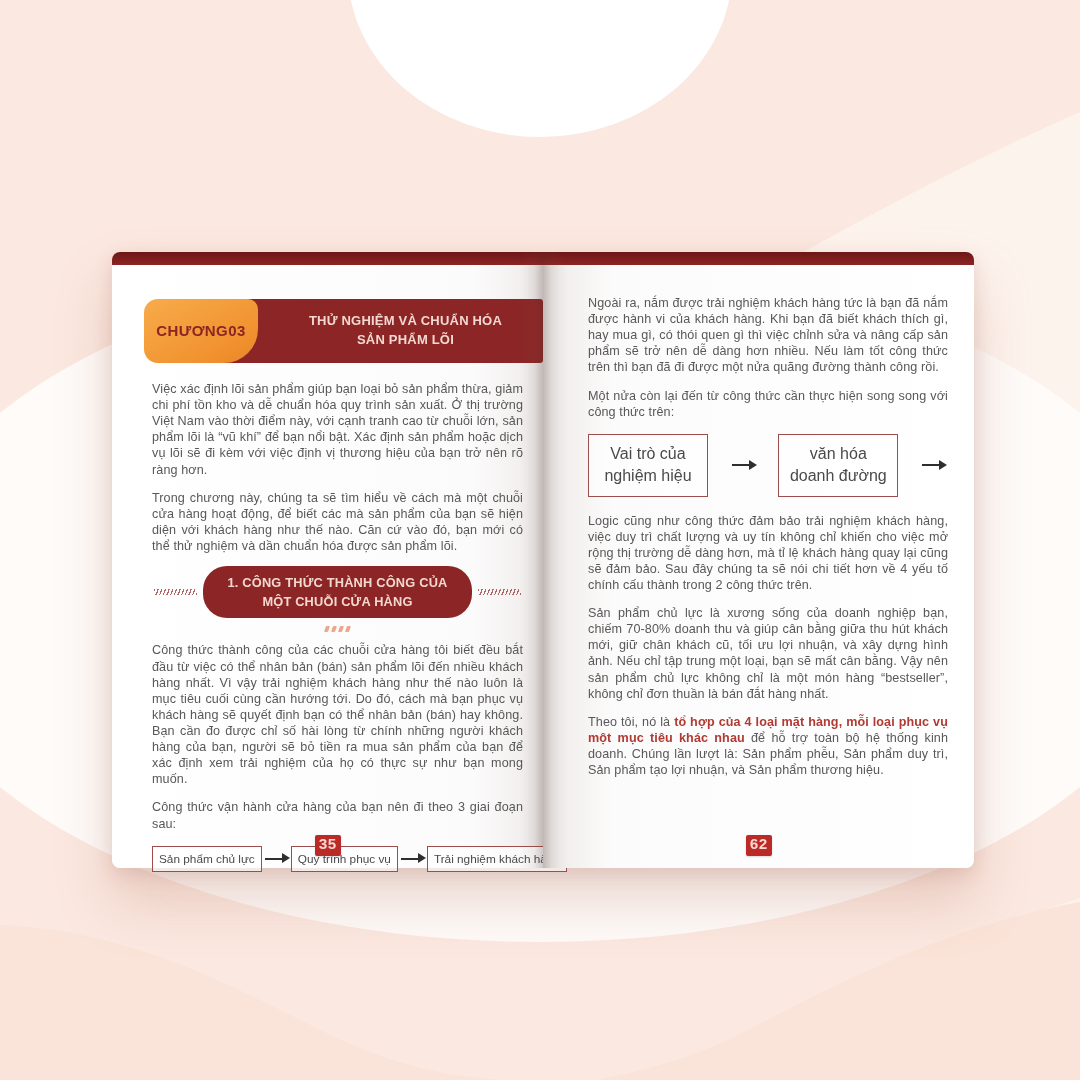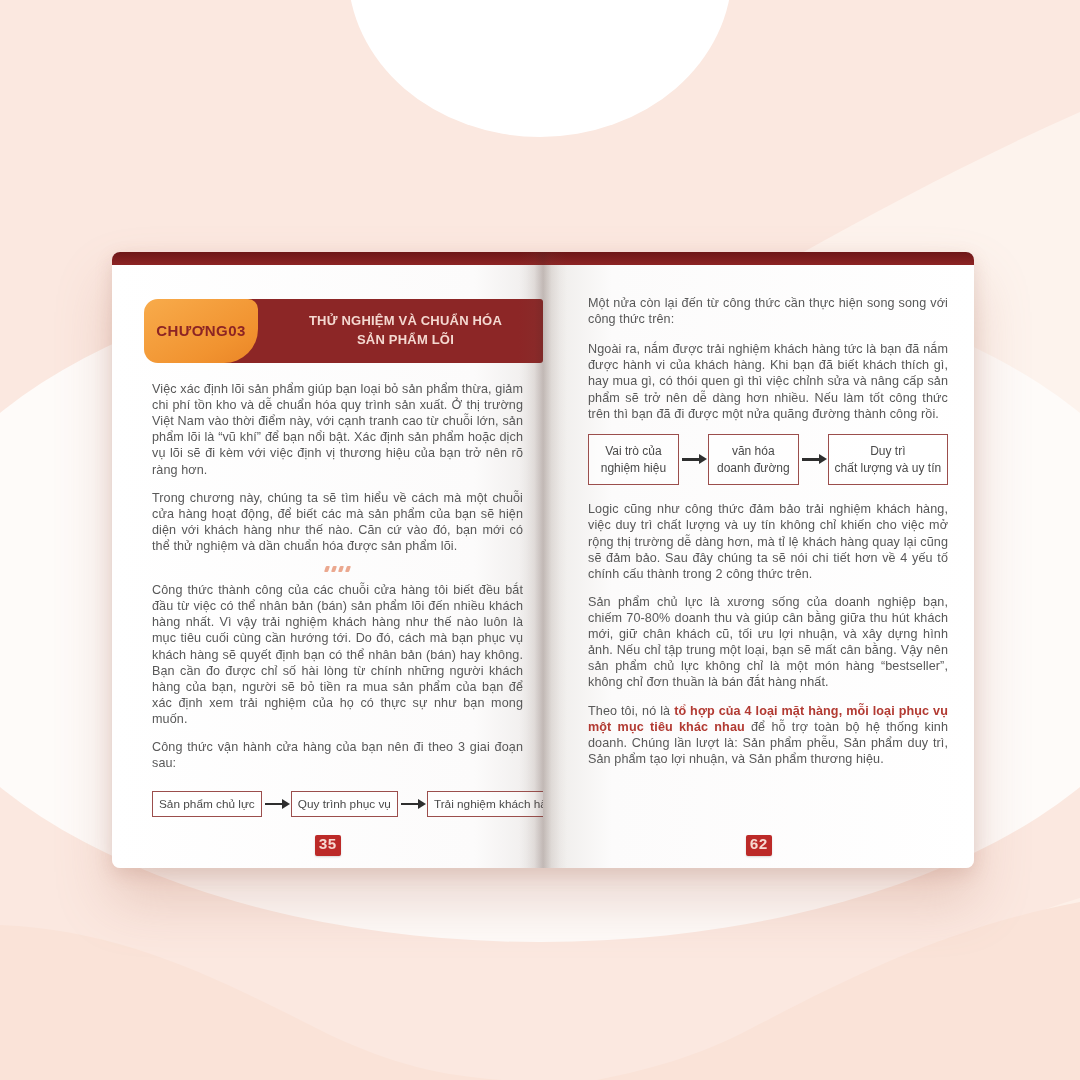--- a/index.html
+++ b/index.html
@@ -77,32 +77,32 @@
     opacity:0.85;
   }
   .banner{
     background:#8c2626;border-radius:24px;padding:7px 24px;text-align:center;
     color:#f4d8d0;font-weight:bold;font-size:12.8px;line-height:1.5;letter-spacing:0.2px;
   }
   .dots{display:flex;justify-content:center;gap:3px;margin:0 0 10px 0;}
   .dot{width:4px;height:6px;background:#eba88f;transform:skewX(-18deg);border-radius:1px;}
 
   
-  .flow{display:flex;align-items:center;justify-content:space-between;margin-top:20px;}
+  .flow{display:flex;align-items:center;justify-content:space-between;margin-top:14px;}
   .flow-box{
     border:1.4px solid #9b4e4c;color:#4a4a4a;background:rgba(255,255,255,0.6);
     font-size:11.8px;padding:5px 6px;white-space:nowrap;text-align:center;
   }
   .arrow{flex:0 0 17px;height:2.2px;background:#2e2e2e;position:relative;margin:0 9px 0 3px;}
   .arrow::after{
     content:"";position:absolute;right:-8px;top:-4.4px;
     border-left:8px solid #2e2e2e;border-top:5.4px solid transparent;border-bottom:5.4px solid transparent;
   }
   .flow2{display:flex;align-items:center;justify-content:space-between;margin:4px 0 16px 0;}
-  .flow2 .flow-box{white-space:normal;line-height:1.4;font-size:12px;padding:8px 4px;}
+  .flow2 .flow-box{white-space:normal;line-height:1.4;font-size:16px;padding:8px 4px;}
   .fb-1,.fb-2{flex:0 1 110px;}
   .fb-3{flex:0 1 150px;}
 
   .heading-a{margin:2px 0 11px 0;font-size:13.2px;font-weight:bold;color:#b23a32;}
   .bold-red{font-weight:bold;color:#b23a32;}
 
   .pagenum{
     position:absolute;bottom:12px;left:50%;transform:translateX(-50%);
     background:#bc2a28;color:#f7d9d1;font-weight:bold;font-size:15px;
     width:26px;height:21px;display:flex;align-items:center;justify-content:center;
@@ -140,20 +140,28 @@
           </div>
           <div class="chapter-badge">
             <div>CHƯƠNG</div>
             <div>03</div>
           </div>
         </div>
 
         <p class="body">Việc xác định lõi sản phẩm giúp bạn loại bỏ sản phẩm thừa, giảm chi phí tồn kho và dễ chuẩn hóa quy trình sản xuất. Ở thị trường Việt Nam vào thời điểm này, với cạnh tranh cao từ chuỗi lớn, sản phẩm lõi là “vũ khí” để bạn nổi bật. Xác định sản phẩm hoặc dịch vụ lõi sẽ đi kèm với việc định vị thương hiệu của bạn trở nên rõ ràng hơn.</p>
         <p class="body">Trong chương này, chúng ta sẽ tìm hiểu về cách mà một chuỗi cửa hàng hoạt động, để biết các mà sản phẩm của bạn sẽ hiện diện với khách hàng như thế nào. Căn cứ vào đó, bạn mới có thể thử nghiệm và dần chuẩn hóa được sản phẩm lõi.</p>
 
+        <div class="banner-row">
+          <div class="squiggle"></div>
+          <div class="banner">
+            <div>1. CÔNG THỨC THÀNH CÔNG CỦA</div>
+            <div>MỘT CHUỖI CỬA HÀNG</div>
+          </div>
+          <div class="squiggle"></div>
+        </div>
         <div class="dots">
           <div class="dot"></div>
           <div class="dot"></div>
           <div class="dot"></div>
           <div class="dot"></div>
         </div>
 
         <p class="body">Công thức thành công của các chuỗi cửa hàng tôi biết đều bắt đầu từ việc có thể nhân bản (bán) sản phẩm lõi đến nhiều khách hàng nhất. Vì vậy trải nghiệm khách hàng như thế nào luôn là mục tiêu cuối cùng cần hướng tới. Do đó, cách mà bạn phục vụ khách hàng sẽ quyết định bạn có thể nhân bản (bán) hay không. Bạn cần đo được chỉ số hài lòng từ chính những người khách hàng của bạn, người sẽ bỏ tiền ra mua sản phẩm của bạn để xác định xem trải nghiệm của họ có thực sự như bạn mong muốn.</p>
         <p class="body">Công thức vận hành cửa hàng của bạn nên đi theo 3 giai đoạn sau:</p>
 
@@ -165,38 +173,34 @@
           <div class="flow-box">Trải nghiệm khách hàng</div>
         </div>
       </div>
       <div class="pagenum">35</div>
     </div>
 
     <div class="page page-right">
       <div class="topbar"></div>
       <div class="content" style="padding-top:30px;box-sizing:border-box;">
 
+        <p class="body">Ngoài ra, nắm được trải nghiệm khách hàng tức là bạn đã nắm được hành vi của khách hàng. Khi bạn đã biết khách thích gì, hay mua gì, có thói quen gì thì việc chỉnh sửa và nâng cấp sản phẩm sẽ trở nên dễ dàng hơn nhiều. Nếu làm tốt công thức trên thì bạn đã đi được một nửa quãng đường thành công rồi.</p>
         <p class="body" style="margin-bottom:14px;">Một nửa còn lại đến từ công thức cần thực hiện song song với công thức trên:</p>
-        <p class="body">Ngoài ra, nắm được trải nghiệm khách hàng tức là bạn đã nắm được hành vi của khách hàng. Khi bạn đã biết khách thích gì, hay mua gì, có thói quen gì thì việc chỉnh sửa và nâng cấp sản phẩm sẽ trở nên dễ dàng hơn nhiều. Nếu làm tốt công thức trên thì bạn đã đi được một nửa quãng đường thành công rồi.</p>
 
         <div class="flow2">
           <div class="flow-box fb-1">
             <div>Vai trò của</div>
             <div>nghiệm hiệu</div>
           </div>
           <div class="arrow"></div>
           <div class="flow-box fb-2">
             <div>văn hóa</div>
             <div>doanh đường</div>
           </div>
           <div class="arrow"></div>
-          <div class="flow-box fb-3">
-            <div>Duy trì</div>
-            <div>chất lượng và uy tín</div>
-          </div>
         </div>
 
         <p class="body">Logic cũng như công thức đảm bảo trải nghiệm khách hàng, việc duy trì chất lượng và uy tín không chỉ khiến cho việc mở rộng thị trường dễ dàng hơn, mà tỉ lệ khách hàng quay lại cũng sẽ đảm bảo. Sau đây chúng ta sẽ nói chi tiết hơn về 4 yếu tố chính cấu thành trong 2 công thức trên.</p>
         <p class="body">Sản phẩm chủ lực là xương sống của doanh nghiệp bạn, chiếm 70-80% doanh thu và giúp cân bằng giữa thu hút khách mới, giữ chân khách cũ, tối ưu lợi nhuận, và xây dựng hình ảnh. Nếu chỉ tập trung một loại, bạn sẽ mất cân bằng. Vậy nên sản phẩm chủ lực không chỉ là một món hàng “bestseller”, không chỉ đơn thuần là bán đắt hàng nhất.</p>
         <p class="body"><span>Theo tôi, nó là </span><span class="bold-red">tổ hợp của 4 loại mặt hàng, mỗi loại phục vụ một mục tiêu khác nhau</span><span> để hỗ trợ toàn bộ hệ thống kinh doanh. Chúng lần lượt là: Sản phẩm phễu, Sản phẩm duy trì, Sản phẩm tạo lợi nhuận, và Sản phẩm thương hiệu.</span></p>
       </div>
       <div class="pagenum">62</div>
     </div>
 
     <div class="spine"></div>

